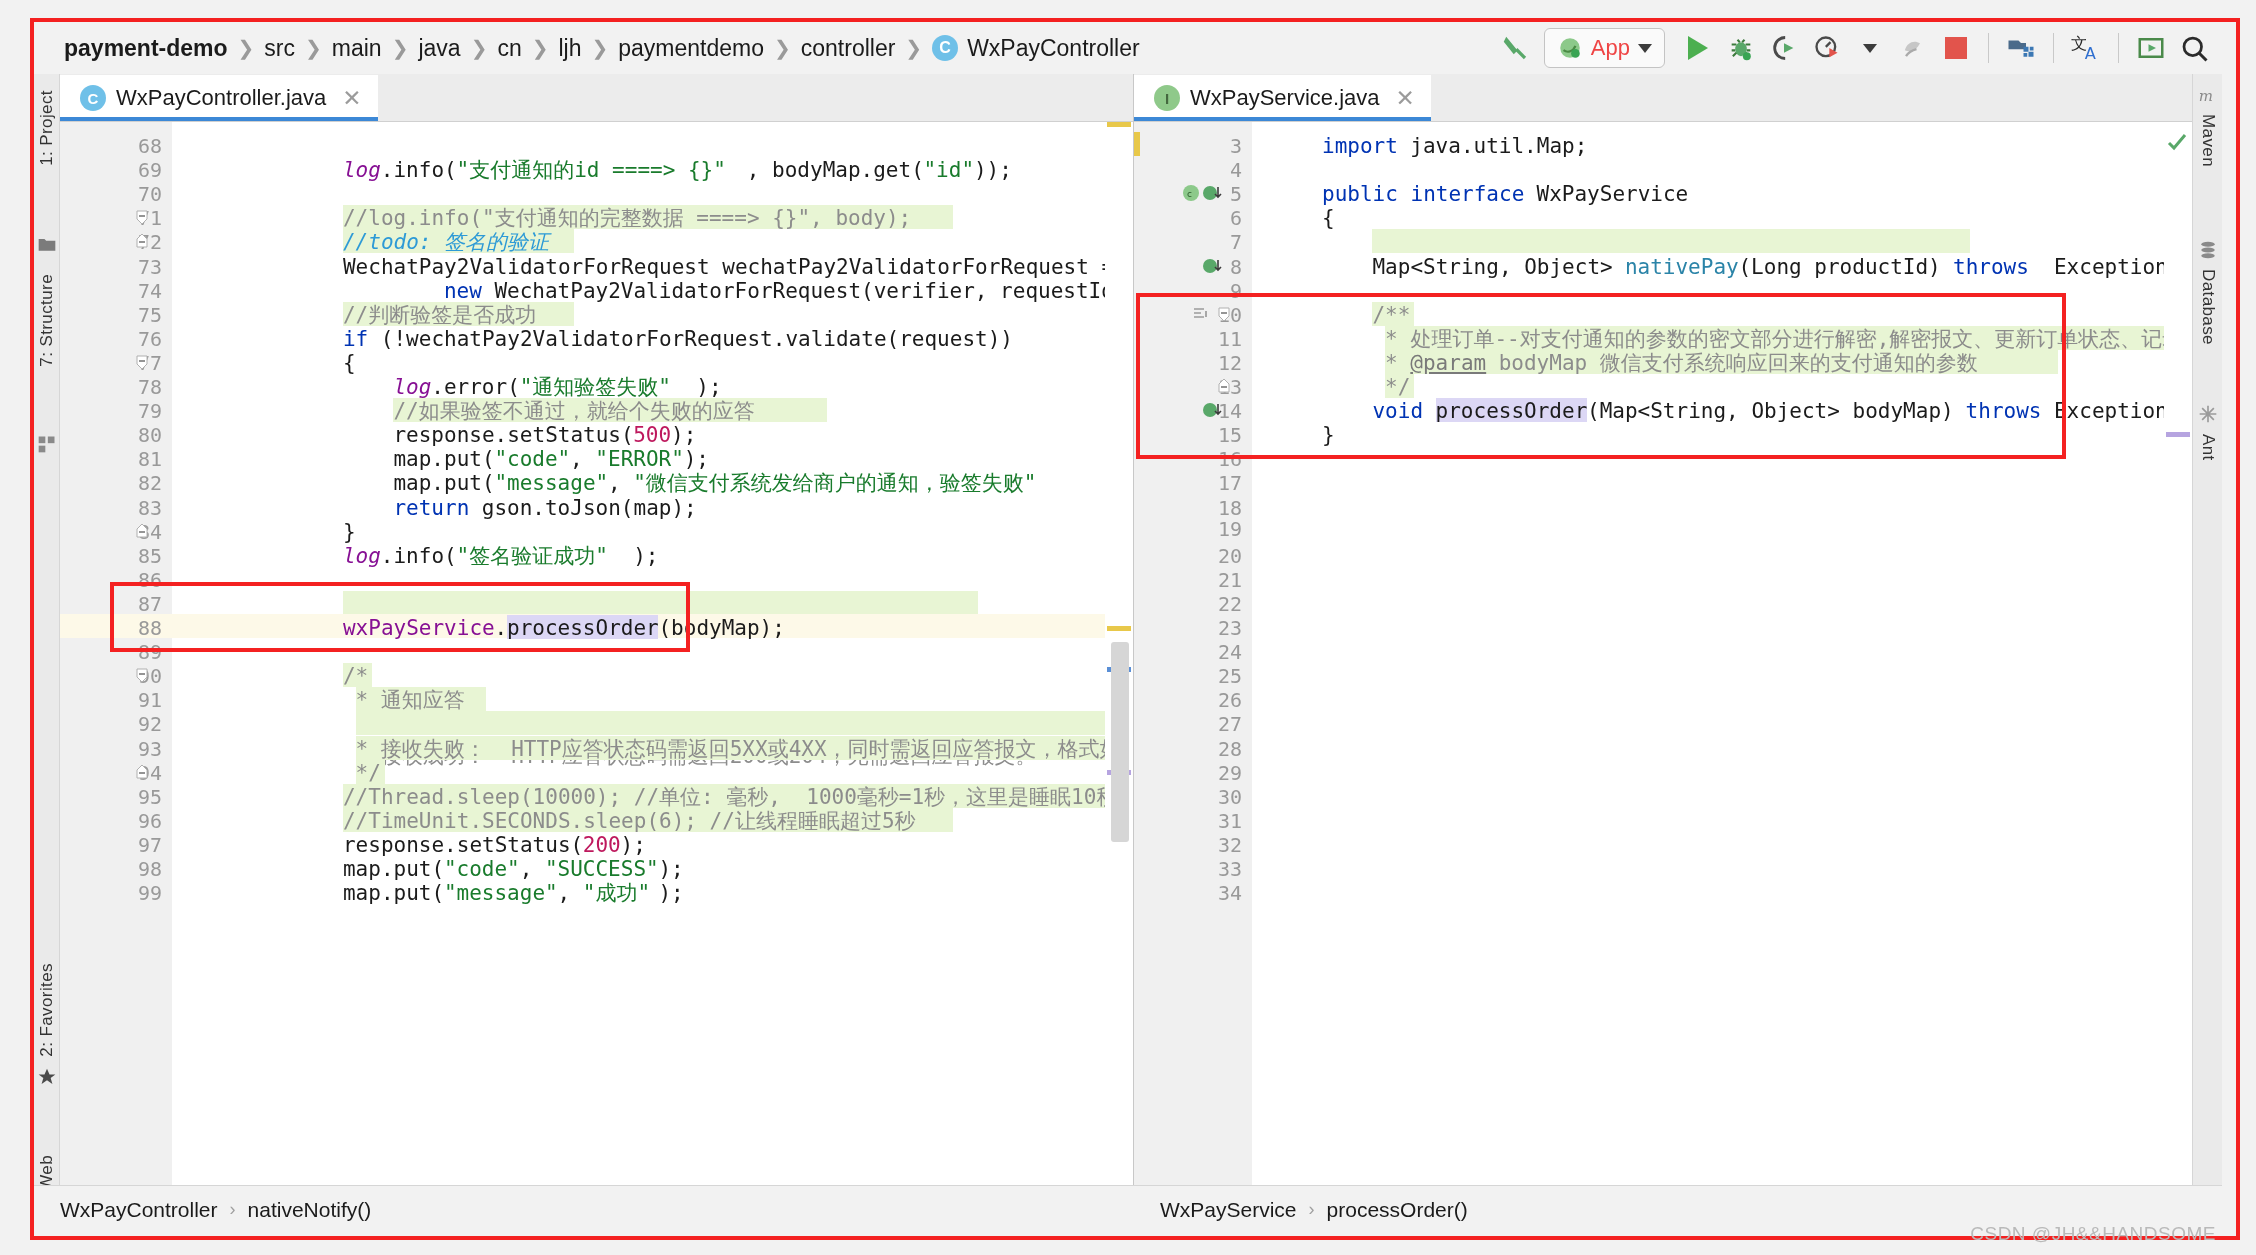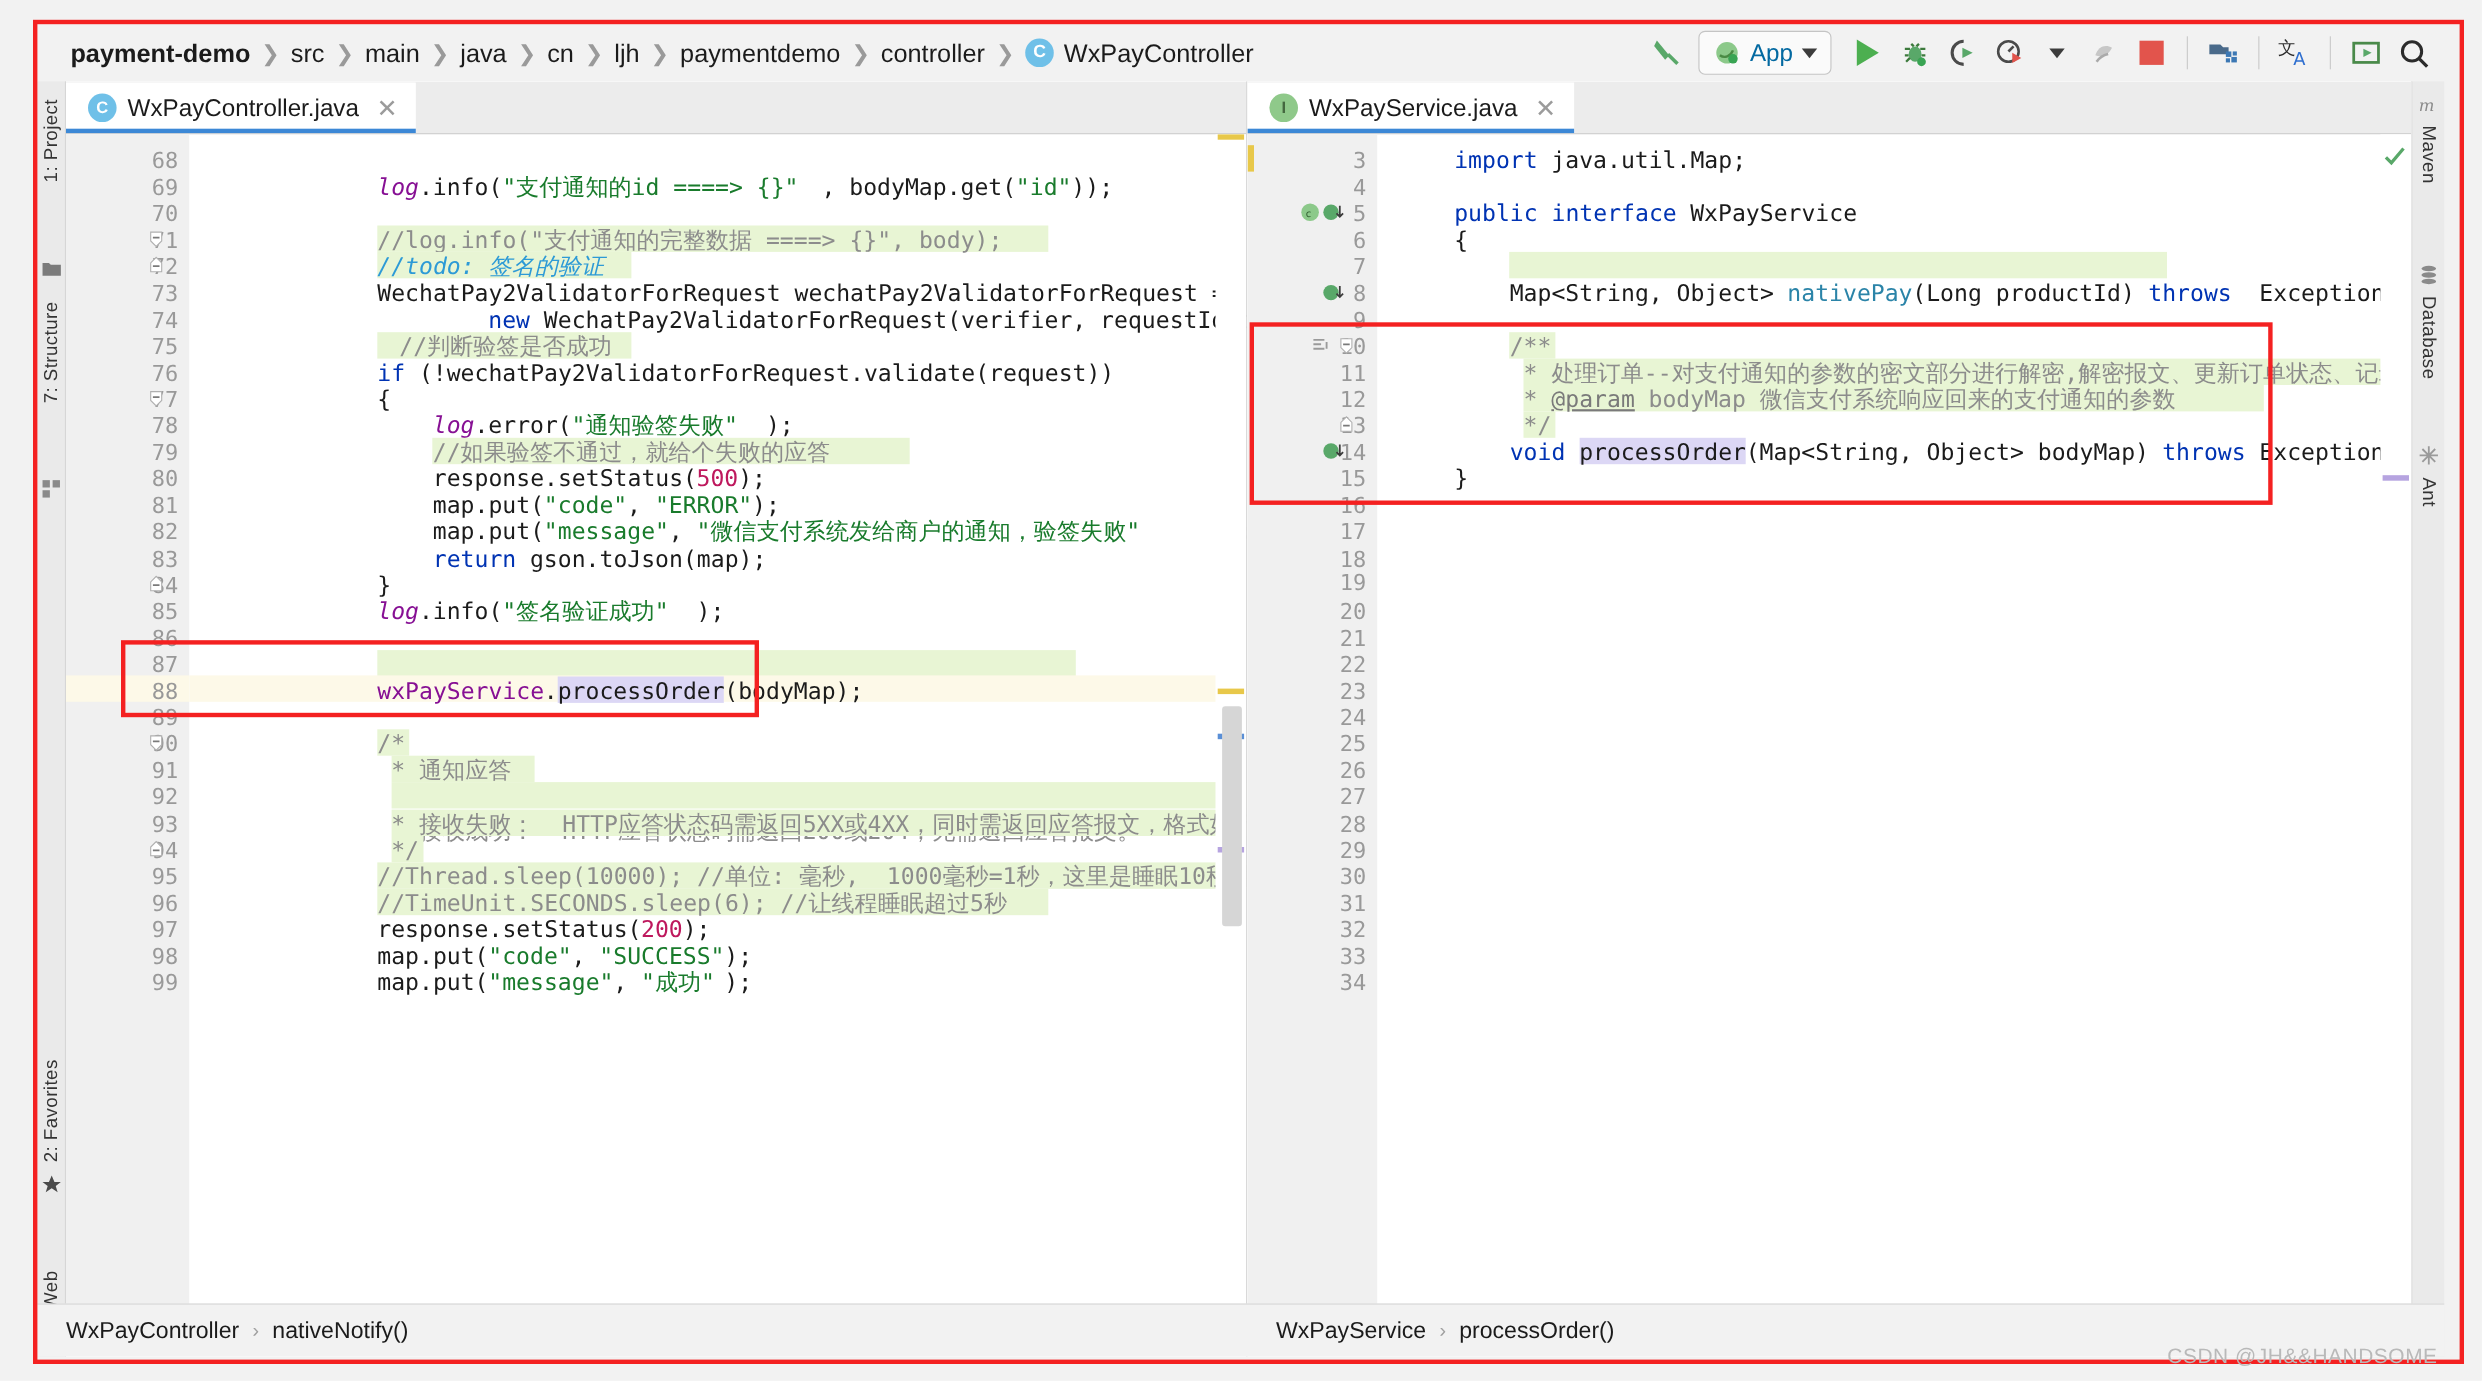--- a/index.html
+++ b/index.html
@@ -22,21 +22,21 @@
   .crumb-icon { width:26px; height:26px; border-radius:50%; background:#6fc0e8;
     color:#fff; font-size:16px; font-weight:bold; display:flex; align-items:center;
     justify-content:center; margin-right:9px; }
   .crumb-cls { display:flex; align-items:center; }
 
   .toolbar { margin-left:auto; display:flex; align-items:center; gap:3px; padding-right:8px; }
   .tb { width:40px; height:40px; display:flex; align-items:center; justify-content:center;
     cursor:pointer; }
   .runcfg { display:flex; align-items:center; gap:8px; height:40px; padding:0 12px;
     border:1px solid #c4c4c4; border-radius:6px; background:#fafafa; margin:0 10px 0 6px; }
-  .runcfg-label { font-size:22px; color:#0369a1; }
+  .runcfg-label { font-size:22px; color:#ef4444; }
   .tb-sep { width:1px; height:30px; background:#c9c9c9; margin:0 9px; }
   .tri-green { width:0;height:0;border-left:20px solid #4caf50;
     border-top:12px solid transparent;border-bottom:12px solid transparent; }
   .sq-red { width:22px;height:22px;background:#e2544c; }
   .caret-dn { width:0;height:0;border-left:7px solid transparent;
     border-right:7px solid transparent;border-top:9px solid #3c3c3c; }
 
   
   .strip-l { position:absolute; left:34px; top:74px; width:26px; bottom:22px;
     background:#eaeaea; border-right:1px solid #d6d6d6; }
@@ -364,21 +364,21 @@
             <div class="ctext str" style="left: 751.48px; top: 36.1px;">"id"</div>
             <div class="ctext" style="left: 801.96px; top: 36.1px;">));</div>
             <div class="hl-cmt" style="left: 170.96px; top: 83.3px; width: 609.76px; height: 24.1px;"></div>
             <div class="ctext cmt" style="left: 170.96px; top: 84.3px;">//log.info("支付通知的完整数据 ====&gt; {}", body);</div>
             <div class="hl-cmt" style="left: 170.96px; top: 107.4px; width: 231.16px; height: 24.1px;"></div>
             <div class="ctext todo" style="left: 170.96px; top: 108.4px;">//todo: 签名的验证</div>
             <div class="ctext" style="left: 170.96px; top: 132.5px;">WechatPay2ValidatorForRequest wechatPay2ValidatorForRequest =</div>
             <div class="ctext kw" style="left: 271.92px; top: 156.6px;">new </div>
             <div class="ctext" style="left: 322.4px; top: 156.6px;">WechatPay2ValidatorForRequest(verifier, requestId,body);</div>
             <div class="hl-cmt" style="left: 170.96px; top: 179.7px; width: 231.16px; height: 24.1px;"></div>
-            <div class="ctext cmt" style="left: 170.96px; top: 180.7px; padding-left: 20px;">//判断验签是否成功</div>
+            <div class="ctext cmt" style="left: 170.96px; top: 180.7px;">//判断验签是否成功</div>
             <div class="ctext kw" style="left: 170.96px; top: 204.8px;">if </div>
             <div class="ctext" style="left: 208.82px; top: 204.8px;">(!wechatPay2ValidatorForRequest.validate(request))</div>
             <div class="ctext" style="left: 170.96px; top: 228.9px;">{</div>
             <div class="ctext logf" style="left: 221.44px; top: 253px;">log</div>
             <div class="ctext" style="left: 259.3px; top: 253px;">.error(</div>
             <div class="ctext str" style="left: 347.64px; top: 253px;">"通知验签失败"</div>
             <div class="ctext" style="left: 524.32px; top: 253px;">);</div>
             <div class="hl-cmt" style="left: 221.44px; top: 276.1px; width: 433.08px; height: 24.1px;"></div>
             <div class="ctext cmt" style="left: 221.44px; top: 277.1px;">//如果验签不通过，就给个失败的应答</div>
             <div class="ctext" style="left: 221.44px; top: 301.2px;">response.setStatus(</div>

